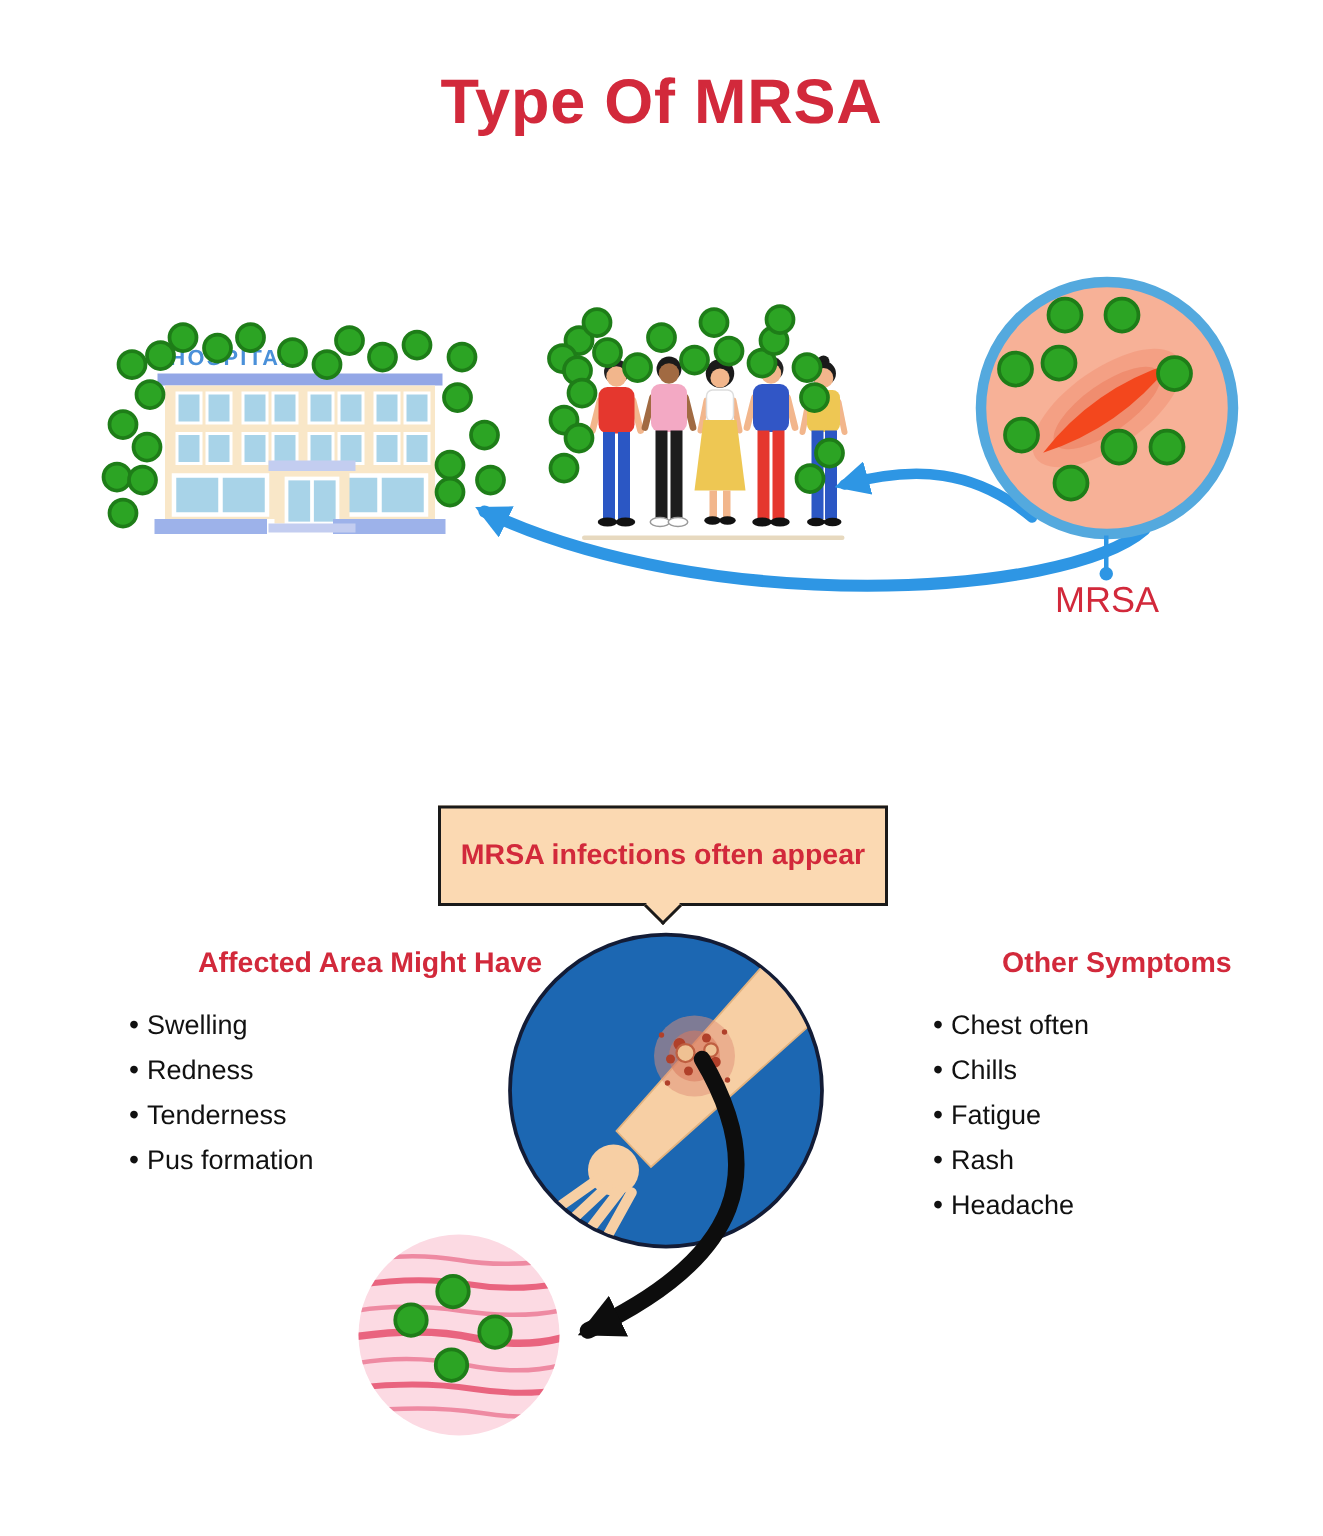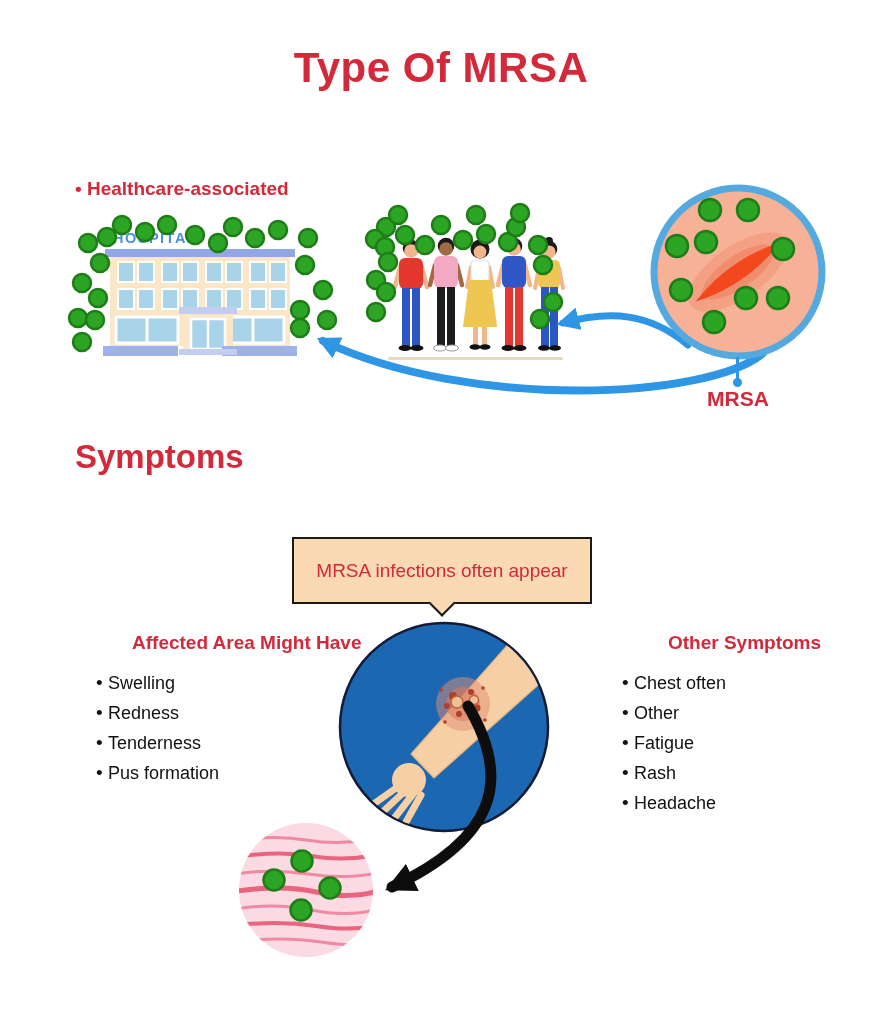--- a/index.html
+++ b/index.html
@@ -17,46 +17,46 @@
   }
   .type-label {
     position:absolute; font-size:19px; font-weight:bold; color:var(--red,#d2293b);
   }
   .type-label::before { content:"\2022\00a0"; }
   .lbl-hc { left:75px; top:178px; }
   .lbl-ca { left:372px; top:178px; }
 
   .mrsa-connector { position:absolute; left:736px; top:357px; width:3px; height:23px; background:var(--blue-arrow,#2e96e4); }
   .mrsa-connector-dot { position:absolute; left:733px; top:378px; width:9px; height:9px; border-radius:50%; background:var(--blue-arrow,#2e96e4); }
-  .mrsa-label { position:absolute; left:692px; top:387px; width:92px; text-align:center; font-size:21px; font-weight:bold; color:var(--red,#d2293b); }
+  .mrsa-label { position:absolute; left:692px; top:387px; width:92px; text-align:center; font-size:24px; font-weight:normal; color:var(--red,#d2293b); }
 
   .symptoms-heading {
     position:absolute; left:75px; top:438px; font-size:33px; font-weight:bold; color:var(--red,#d2293b);
   }
 
   .callout {
     position:absolute; left:292px; top:537px; width:300px; height:67px;
     background:var(--callout-bg,#fbd9b2); border:2.5px solid #1a1a1a;
     display:flex; flex-direction:column; justify-content:center; align-items:center;
-    font-size:19px; font-weight:normal; color:var(--red,#d2293b); line-height:25px; text-align:center;
+    font-size:19px; font-weight:bold; color:var(--red,#d2293b); line-height:25px; text-align:center;
   }
   .callout-notch {
     position:absolute; left:50%; bottom:-11px; width:18px; height:18px;
     transform:translateX(-50%) rotate(45deg);
     background:var(--callout-bg,#fbd9b2);
     border-right:2.5px solid #1a1a1a; border-bottom:2.5px solid #1a1a1a;
   }
 
   .list-heading { position:absolute; font-size:19px; font-weight:bold; color:var(--red,#d2293b);margin-left:48px; }
   .symptom-list { position:absolute; list-style:none; font-size:18px; color:#111; }
   .symptom-list li { height:30px; line-height:30px; }
   .symptom-list li::before { content:"\2022\00a0"; font-size:19px; }
 
   .h-affected { left:84px; top:632px; }
-  .l-affected { left:96px; top:668px; }
+  .l-affected { left:86px; top:668px; }
   .h-other    { left:620px; top:632px; }
   .l-other    { left:622px; top:668px; }
 
   svg { position:absolute; overflow:visible; }
   svg text { font-family:"Liberation Sans", sans-serif; }
 
   .bacteria { fill:var(--green-dot,#2ca424); stroke:var(--green-dot-dark,#1e7d18); stroke-width:2.5px; }
 
   .f-wall { fill:var(--hospital-wall,#f9e7c8); }
   .f-trim { fill:var(--hospital-trim,#93a7e6); }
@@ -82,21 +82,20 @@
   .stripe   { fill:none; stroke:var(--tissue-stripe,#ee8aa2); }
   .stripe-d { fill:none; stroke:var(--tissue-stripe-dark,#e9647f); }
 </style>
 </head>
 <body>
 
 <div class="canvas">
 
   <div class="title">Type Of MRSA</div>
 
-  <div class="type-label lbl-hc">Healthcare-associated</div>
 
   <svg class="abs" style="left:55px; top:195px;" width="300" height="190" viewBox="0 0 300 190">
     <g>
       <text x="58" y="48" class="sign-text">HOSPITAL</text>
       <rect x="50" y="54" width="190" height="8" class="f-trim"></rect>
       <rect x="55" y="62" width="180" height="89" class="f-wall"></rect>
       <g fill="none">
         <g class="f-win" stroke="#ffffff" stroke-width="2">
           <rect x="63" y="67" width="16" height="20"></rect>
             <rect x="83" y="67" width="16" height="20"></rect>
@@ -277,21 +276,20 @@
         <circle cx="33" cy="108" r="11" class="bacteria"></circle>
         <circle cx="98" cy="116" r="11" class="bacteria"></circle>
         <circle cx="130" cy="116" r="11" class="bacteria"></circle>
         <circle cx="66" cy="140" r="11" class="bacteria"></circle>
       </g>
   </svg>
   <div class="mrsa-connector"></div>
   <div class="mrsa-connector-dot"></div>
   <div class="mrsa-label">MRSA</div>
 
-  <div class="symptoms-heading">Symptoms</div>
 
   <div class="callout">
     <div>MRSA infections often appear</div>
     <div class="callout-notch"></div>
   </div>
 
   <svg class="abs" style="left:335px; top:618px;" width="218" height="218" viewBox="0 0 218 218">
     <defs>
       <clipPath id="armclip">
           <circle cx="109" cy="109" r="103"></circle>
@@ -363,19 +361,19 @@
   <ul class="symptom-list l-affected">
     <li>Swelling</li>
     <li>Redness</li>
     <li>Tenderness</li>
     <li>Pus formation</li>
   </ul>
 
   <div class="list-heading h-other">Other Symptoms</div>
   <ul class="symptom-list l-other">
     <li>Chest often</li>
-    <li>Other</li>
+    <li>Chills</li>
     <li>Fatigue</li>
     <li>Rash</li>
     <li>Headache</li>
   </ul>
 
 </div>
 
 </body></html>

